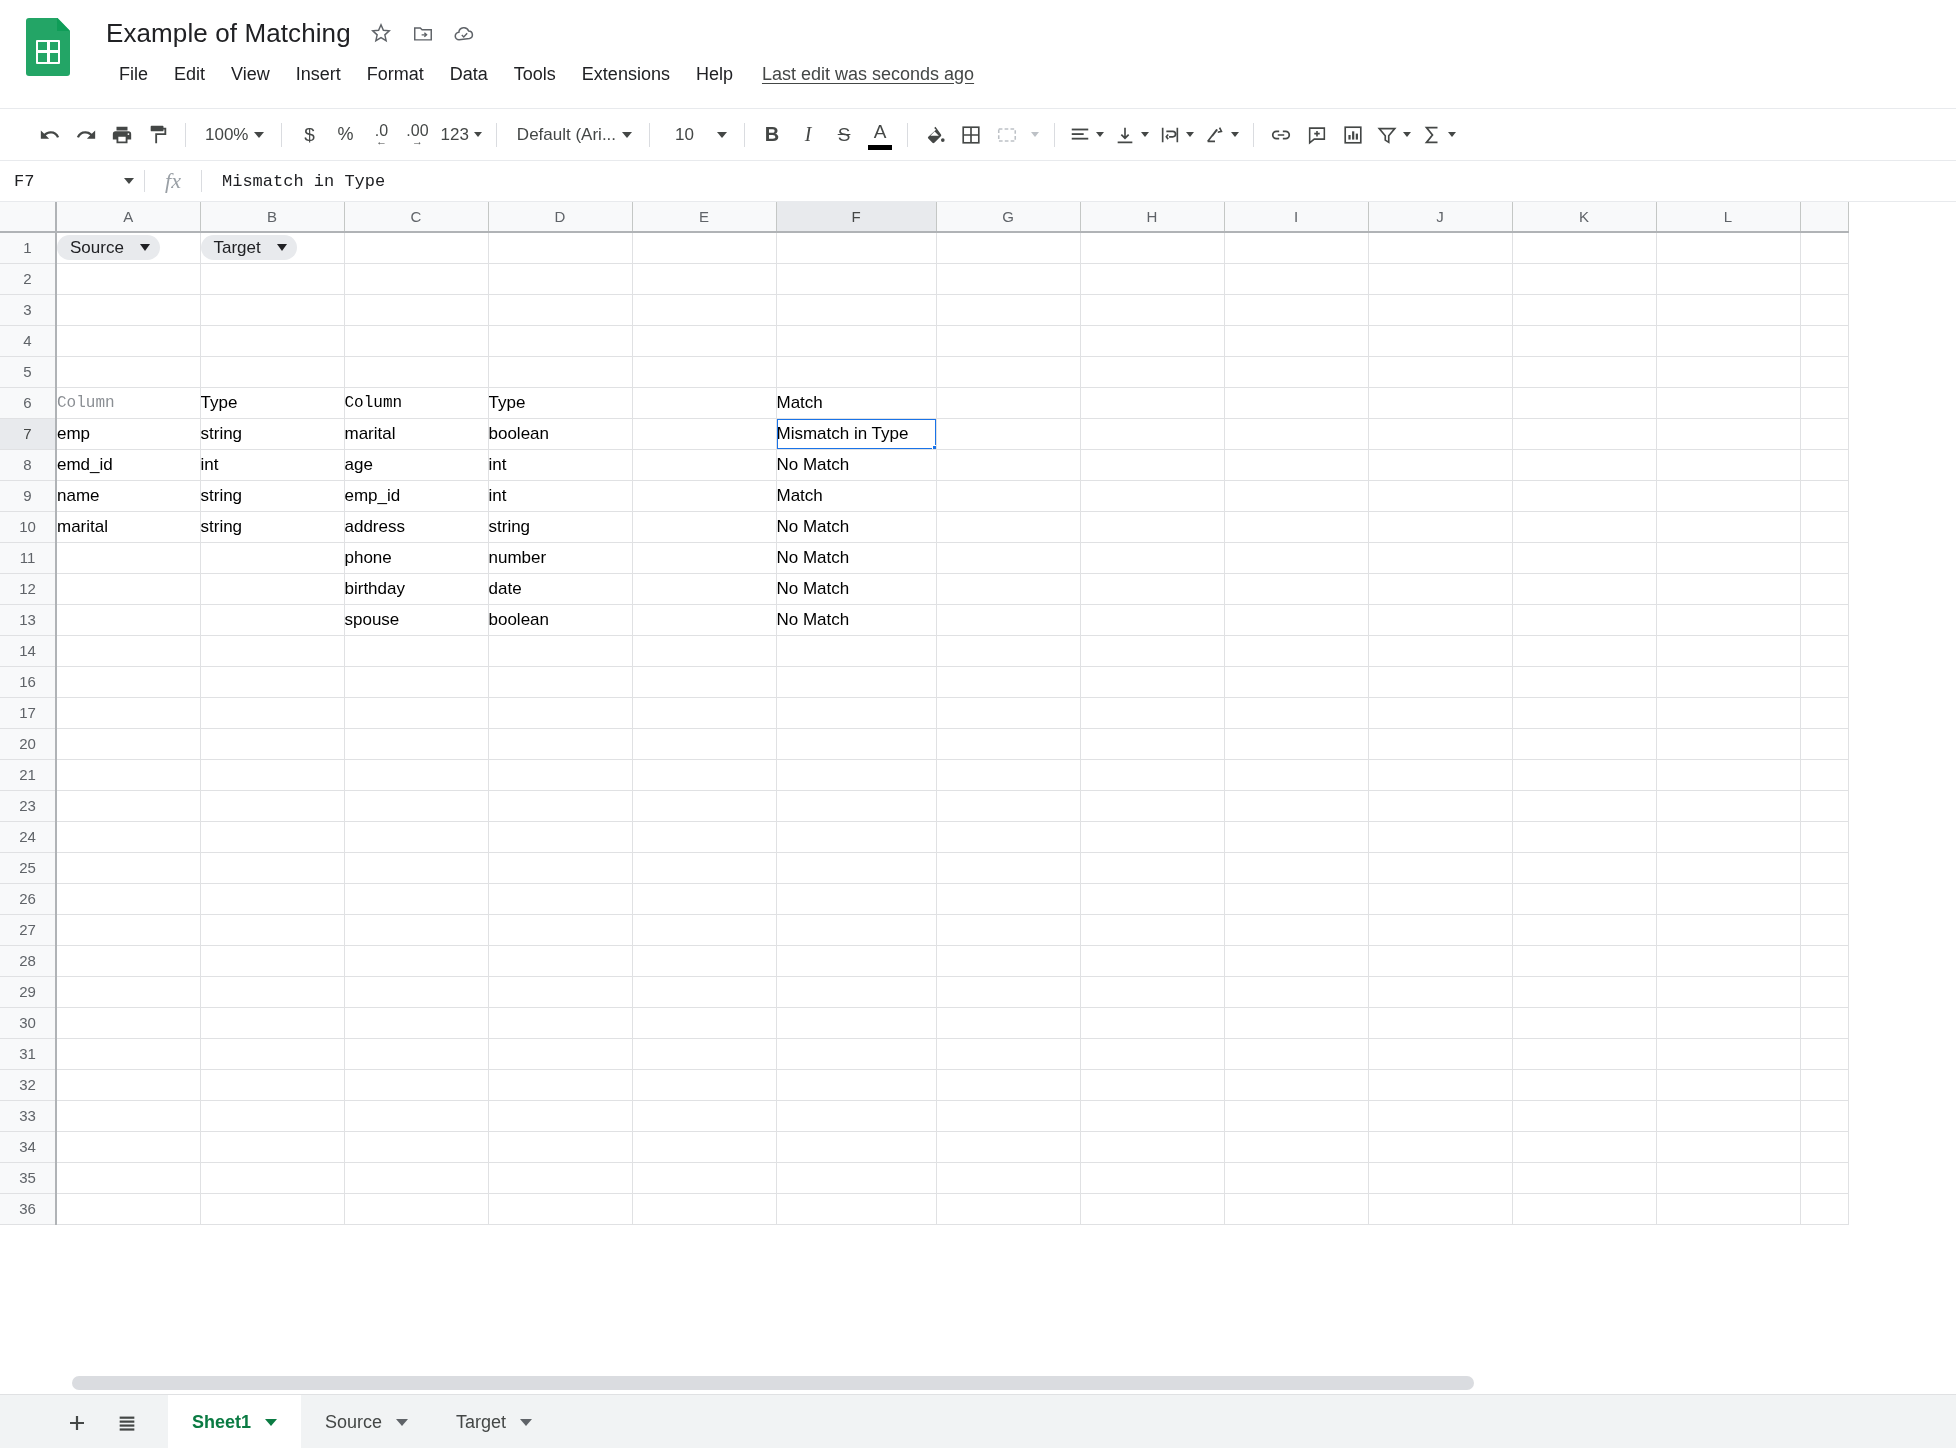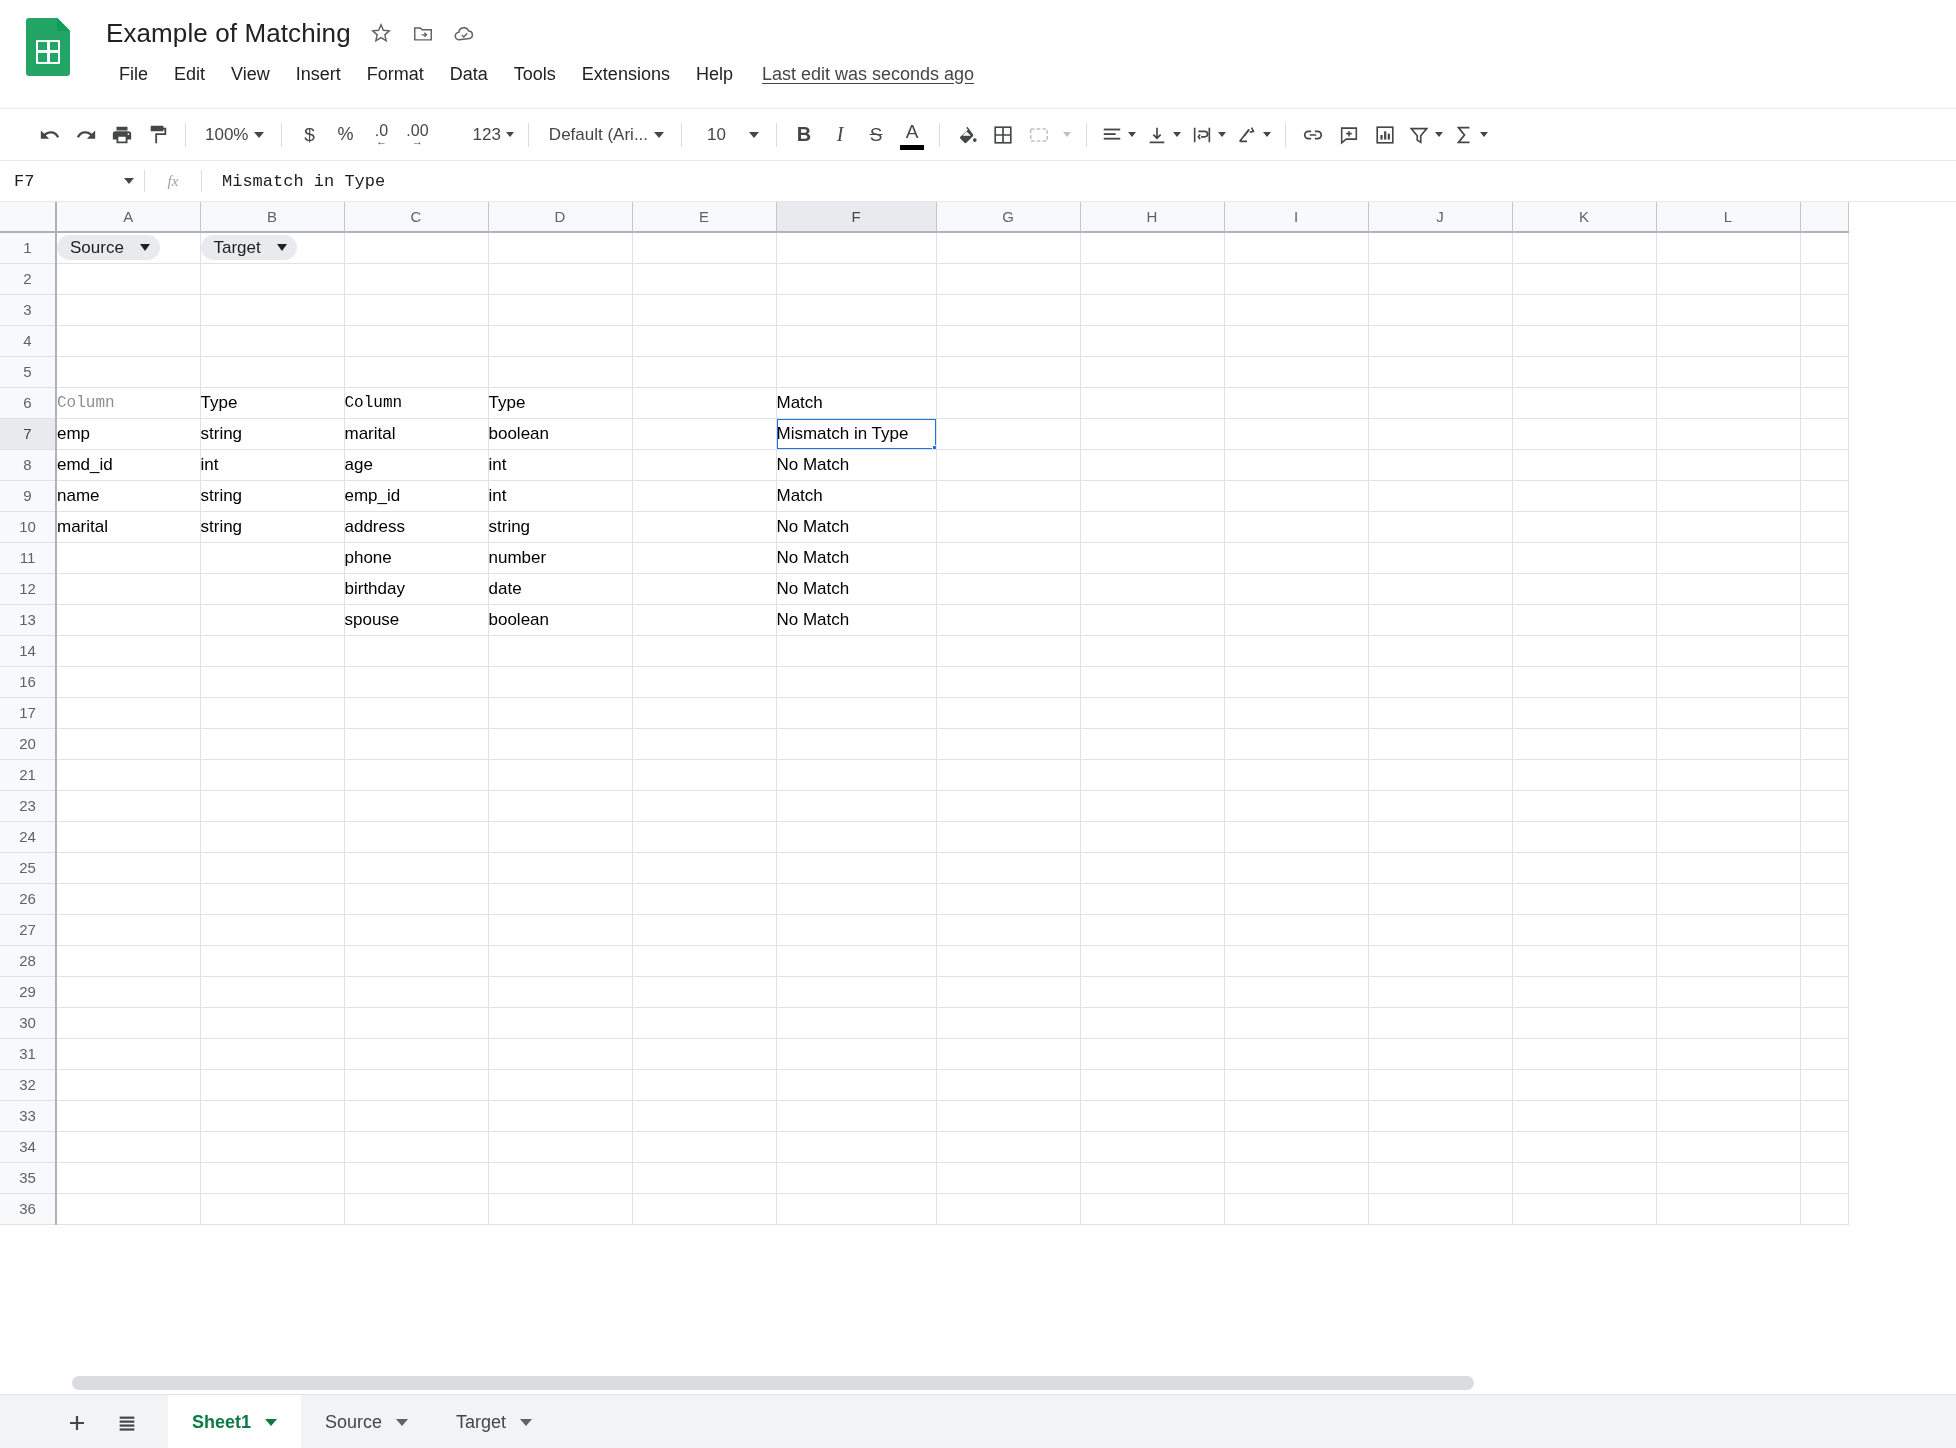--- a/index.html
+++ b/index.html
@@ -73,21 +73,21 @@
   .sizebox { min-width: 76px; justify-content: space-between; padding: 0 8px 0 16px; }
   .tcolor { position: relative; padding-bottom: 0; }
   .tcolor .bar { position: absolute; bottom: 3px; left: 6px; right: 6px; height: 5px; background: #000; }
 
   
   .fbar { height: 42px; display: flex; align-items: center; border-top: 1px solid #e8eaed; border-bottom: 1px solid #e8eaed; }
   .namebox { width: 144px; display: flex; align-items: center; justify-content: space-between;
              padding: 0 10px 0 14px; height: 100%; cursor: pointer; }
   .namebox .nb-txt { font-size: 17px; color: #202124; font-family: Liberation Mono, monospace; }
   .fxdiv { width: 1px; height: 22px; background: #dadce0; }
-  .fx { width: 56px; text-align: center; font-size: 15px; color: #9aa0a6; font-family: "Liberation Serif", serif;
+  .fx { width: 56px; text-align: center; font-size: 22px; color: #9aa0a6; font-family: "Liberation Serif", serif;
         font-style: italic; cursor: default; }
   .fcontent { flex: 1; padding-left: 20px; font-family: "Liberation Mono", monospace; font-size: 17px; color: #202124; cursor: text; }
 
   
   .gridwrap { position: relative; width: 1956px; height: 1192px; overflow: hidden; background: #fff; }
   table.grid { border-collapse: collapse; table-layout: fixed; }
   table.grid td, table.grid th { padding: 0; margin: 0; }
 
   .corner { width: 56px; height: 30px; background: #f8f9fa; border-right: 2px solid #b0b3b6; border-bottom: 2px solid #b0b3b6; }
   th.colh {
@@ -229,21 +229,21 @@
   </div>
   <div class="tb" style="flex-direction:column;">
     <span style="font-size:16px;line-height:13px;">.0</span>
     <span style="font-size:11px;line-height:9px;">←</span>
   </div>
   <div class="tb" style="flex-direction:column;">
     <span style="font-size:16px;line-height:13px;text-align:center;">.00</span>
     <span style="font-size:11px;line-height:9px;">→</span>
   </div>
   <div class="tb">
-    <span style="font-size:17px;margin-left:32px;">123</span>
+    <span style="font-size:17px;">123</span>
     <span class="caret sm"></span>
   </div>
   <div class="sep"></div>
 
   <div class="tb fontbox">
     <span>Default (Ari...</span>
     <span class="caret"></span>
   </div>
   <div class="sep"></div>
 

